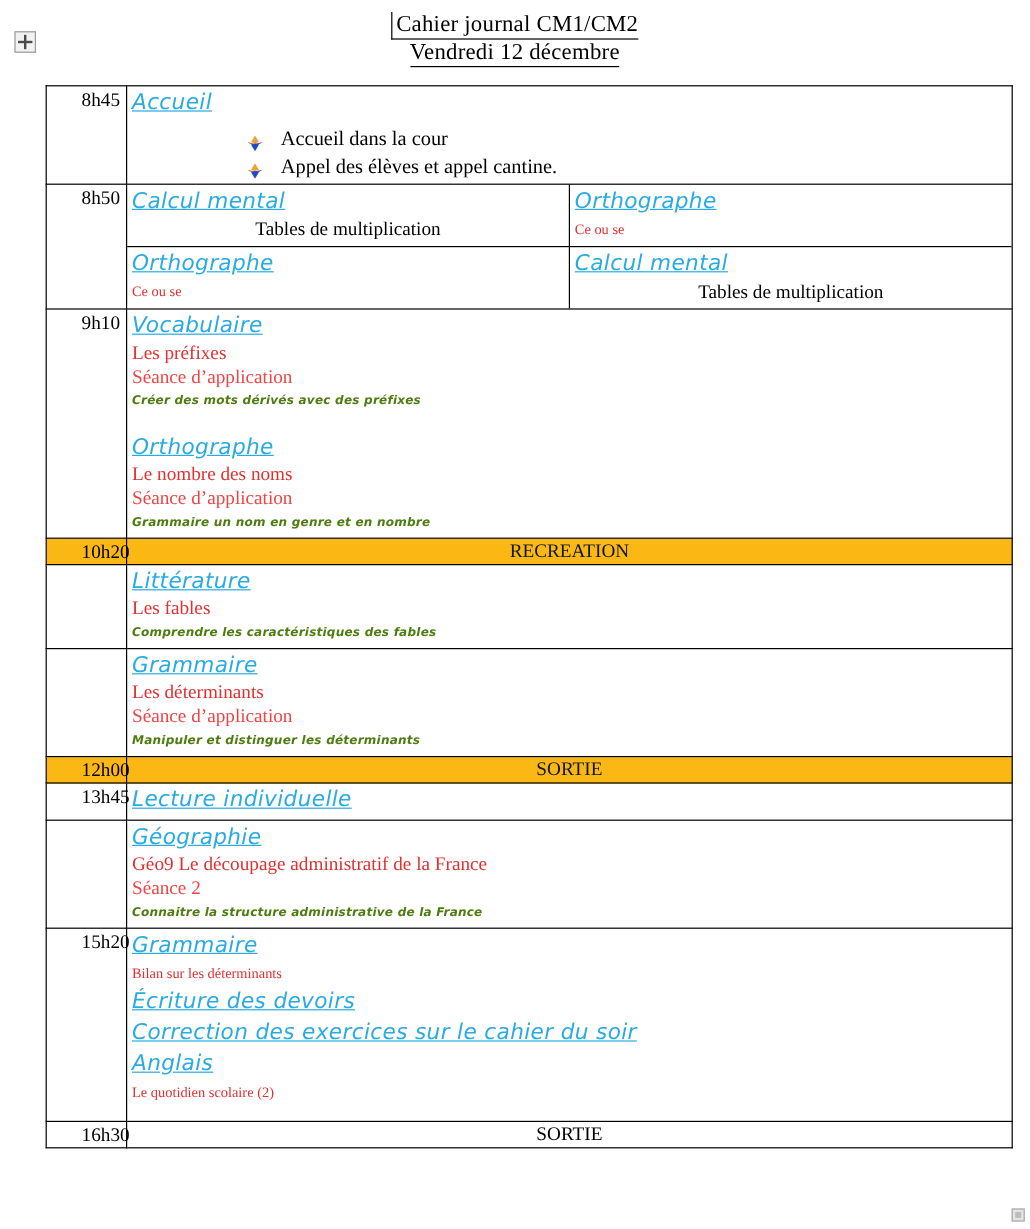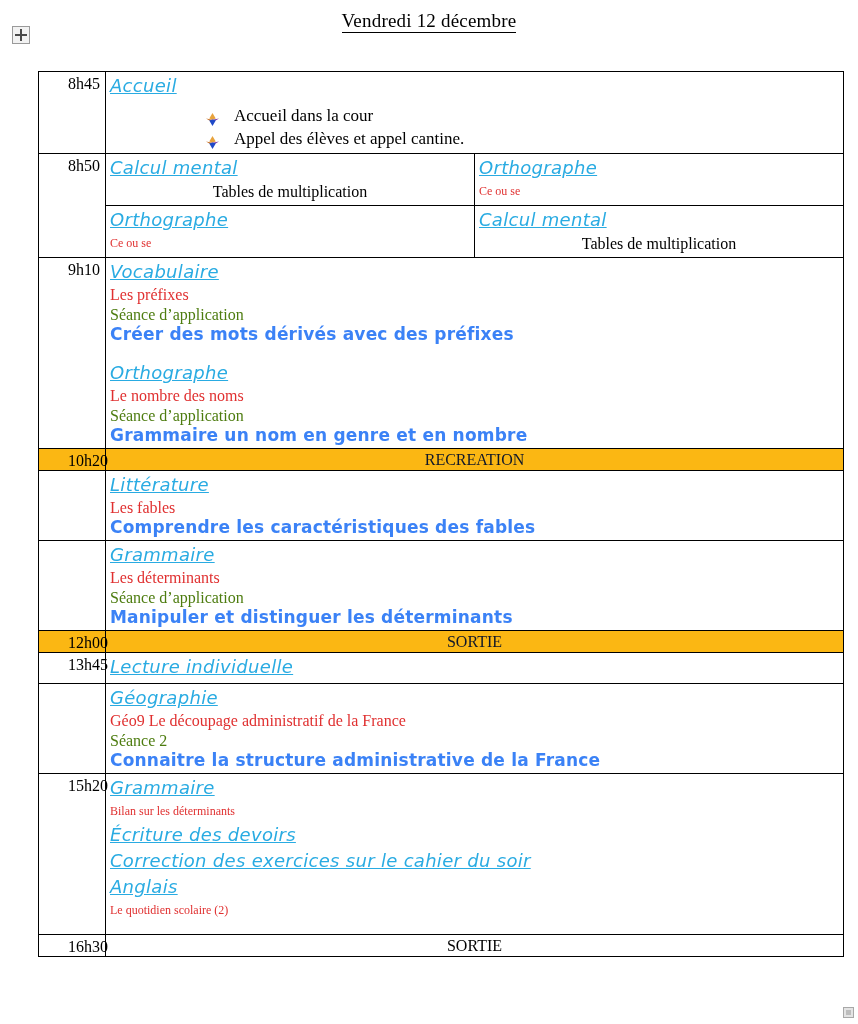--- a/index.html
+++ b/index.html
@@ -119,28 +119,29 @@
   .notion {
     font-family: "Liberation Serif", serif;
     font-size: 16px;
     line-height: 20px;
     color: #E03030;
   }
   .seance {
     font-family: "Liberation Serif", serif;
     font-size: 16px;
     line-height: 20px;
-    color: #4d7c0f;
+    color: #ef4444;
   }
   .objectif {
     font-family: "DejaVu Sans", sans-serif;
-    font-size: 17px;
+    font-size: 10px;
     font-weight: bold;
+    font-style: italic;
     line-height: 19px;
-    color: #3b82f6;
+    color: #4d7c0f;
     letter-spacing: 0.2px;
   }
   .sub-black {
     font-family: "Liberation Serif", serif;
     font-size: 16px;
     line-height: 21px;
     color: #000;
     text-align: center;
   }
   .sub-red {
@@ -202,20 +203,21 @@
 <body>
 
 <div id="page">
 
   <div id="move-handle">
     <span class="plus-v"></span>
     <span class="plus-h"></span>
   </div>
 
   <div id="title-block">
+    <div class="tline first"><span>Cahier journal CM1/CM2</span></div>
     <div class="tline"><span>Vendredi 12 décembre</span></div>
   </div>
 
   <table id="journal">
     <colgroup>
       <col class="col-time">
       <col>
     </colgroup>
     <tbody>
 

